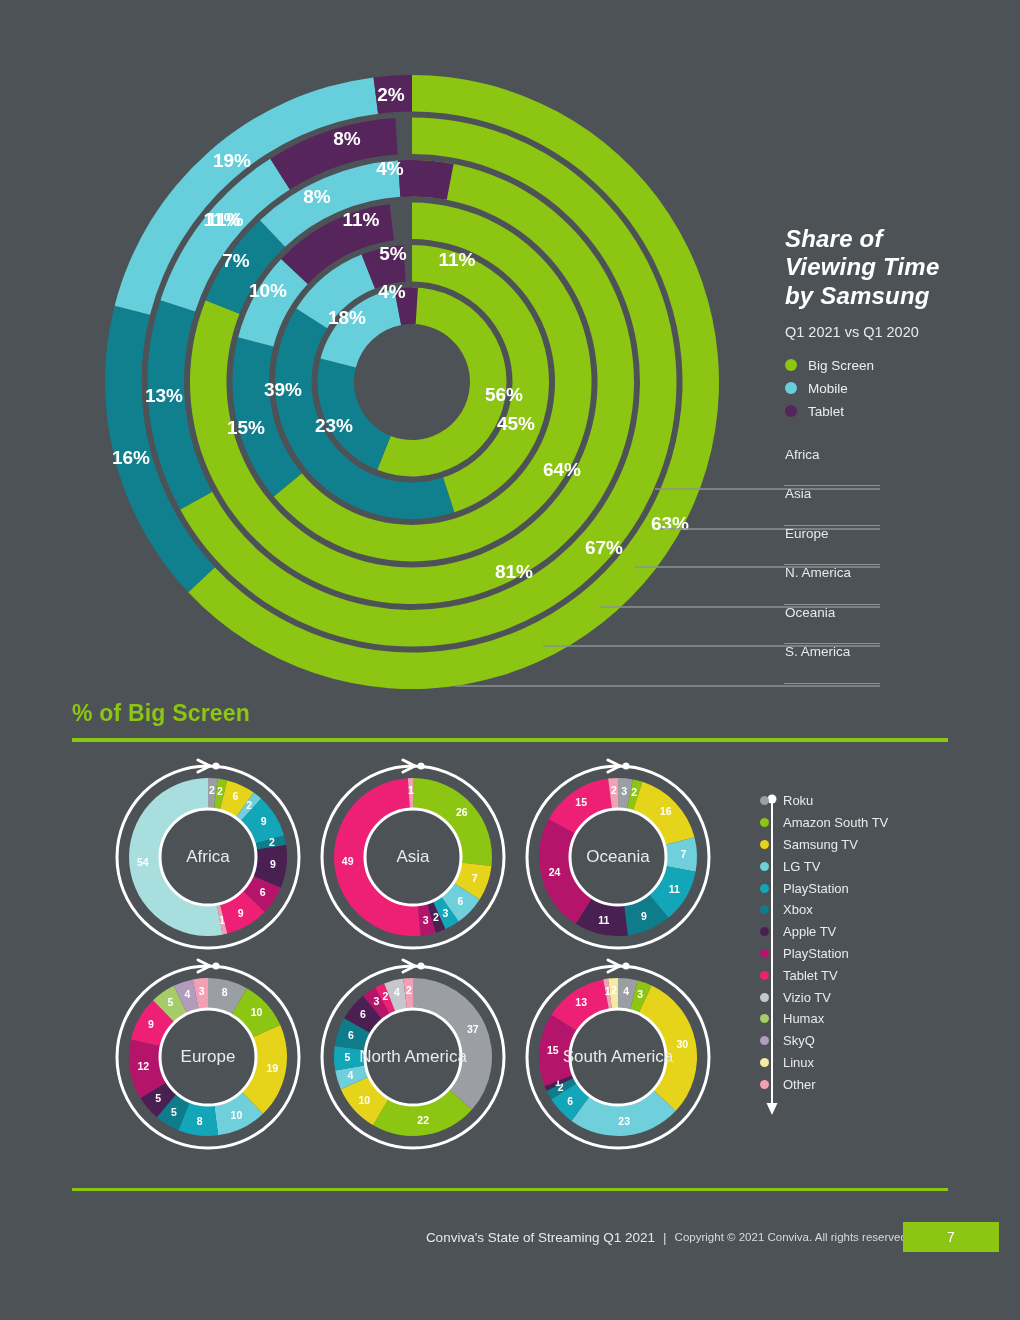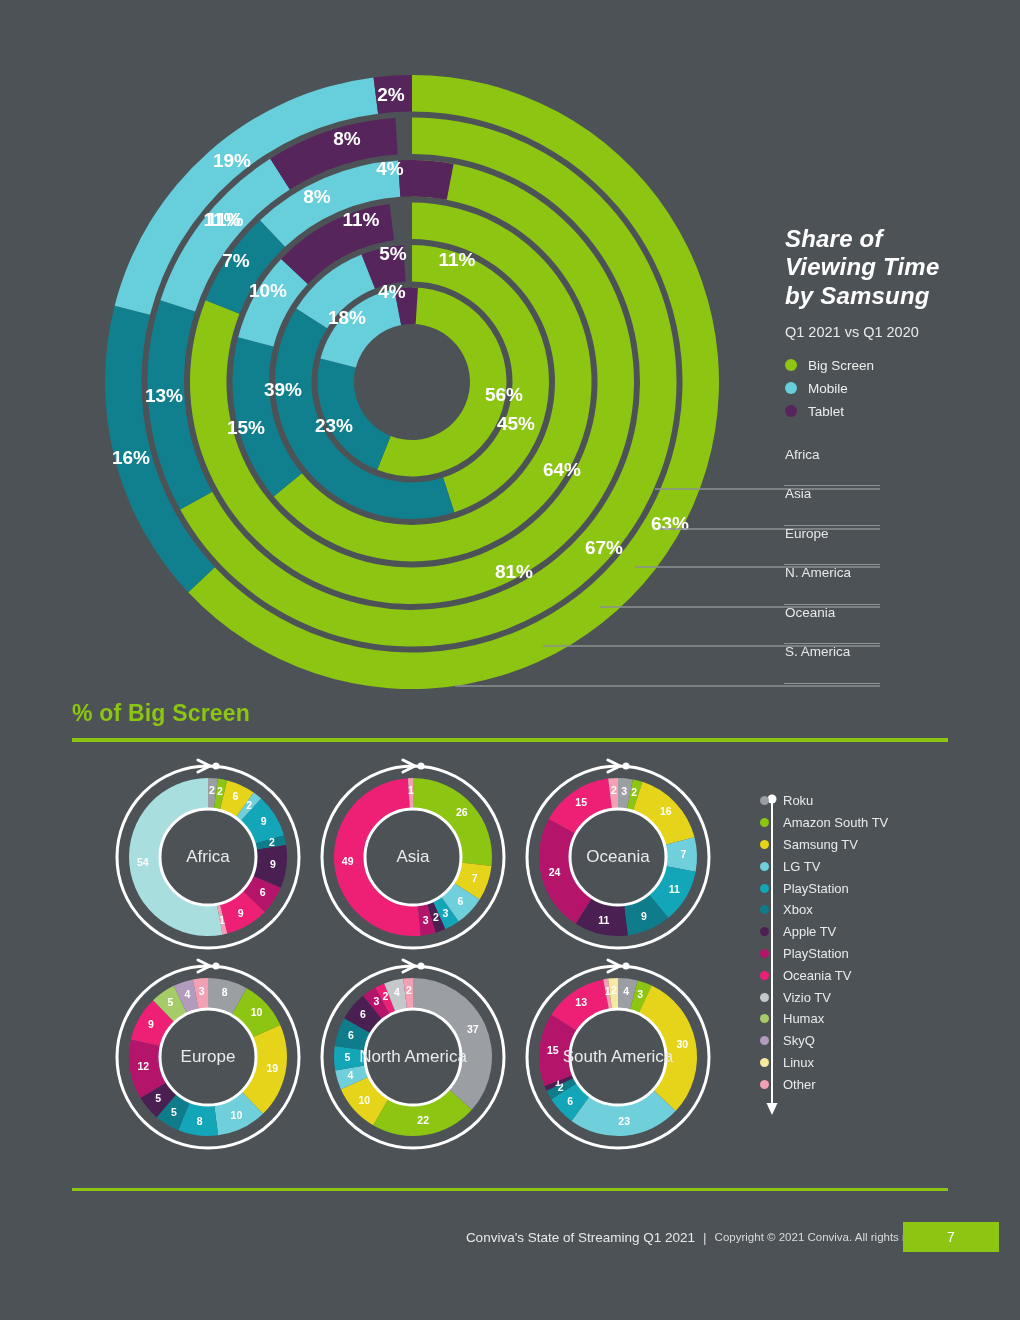--- a/index.html
+++ b/index.html
@@ -67,21 +67,21 @@
 
   
   #dev-legend { position: absolute; left: 760px; top: 790px; width: 250px; }
   .dev-row { display: flex; align-items: center; height: 21.8px; }
   .dev-dot { width: 9px; height: 9px; border-radius: 50%; flex: 0 0 auto; }
   .dev-txt { margin-left: 14px; font-size: 13px; color: #e9eaeb; }
   #dev-arrow { position: absolute; left: 764px; top: 793px; }
 
   
   #foot-rule { position: absolute; left: 72px; top: 1188px; width: 876px; height: 3px; background: #8cc512; }
-  #footer { position: absolute; left: 0; top: 1222px; width: 824px; height: 30px; margin-left: 40px; }
+  #footer { position: absolute; left: 0; top: 1222px; width: 824px; height: 30px; }
   #foot-txt {
     position: absolute; left: 0; top: 0; width: 910px; height: 30px;
     display: flex; align-items: center; justify-content: flex-end;
     font-size: 13.5px; color: #e7e8e9; gap: 8px;
   }
   #foot-copy { font-size: 11.5px; color: #d9dadb; }
   #foot-sep { color: #d9dadb; }
   #page-box {
     position: absolute; left: 903px; top: 1222px; width: 96px; height: 30px;
     background: #8cc512; display: flex; align-items: center; justify-content: center;
@@ -437,21 +437,21 @@
       <div class="dev-row">
         <span class="dev-dot" style="background: rgb(74, 31, 82);"></span>
         <span class="dev-txt">Apple TV</span>
       </div>
       <div class="dev-row">
         <span class="dev-dot" style="background: rgb(181, 20, 107);"></span>
         <span class="dev-txt">PlayStation</span>
       </div>
       <div class="dev-row">
         <span class="dev-dot" style="background: rgb(237, 32, 118);"></span>
-        <span class="dev-txt">Oceania TV</span>
+        <span class="dev-txt">Tablet TV</span>
       </div>
       <div class="dev-row">
         <span class="dev-dot" style="background: rgb(197, 200, 203);"></span>
         <span class="dev-txt">Vizio TV</span>
       </div>
       <div class="dev-row">
         <span class="dev-dot" style="background: rgb(165, 204, 104);"></span>
         <span class="dev-txt">Humax</span>
       </div>
       <div class="dev-row">

